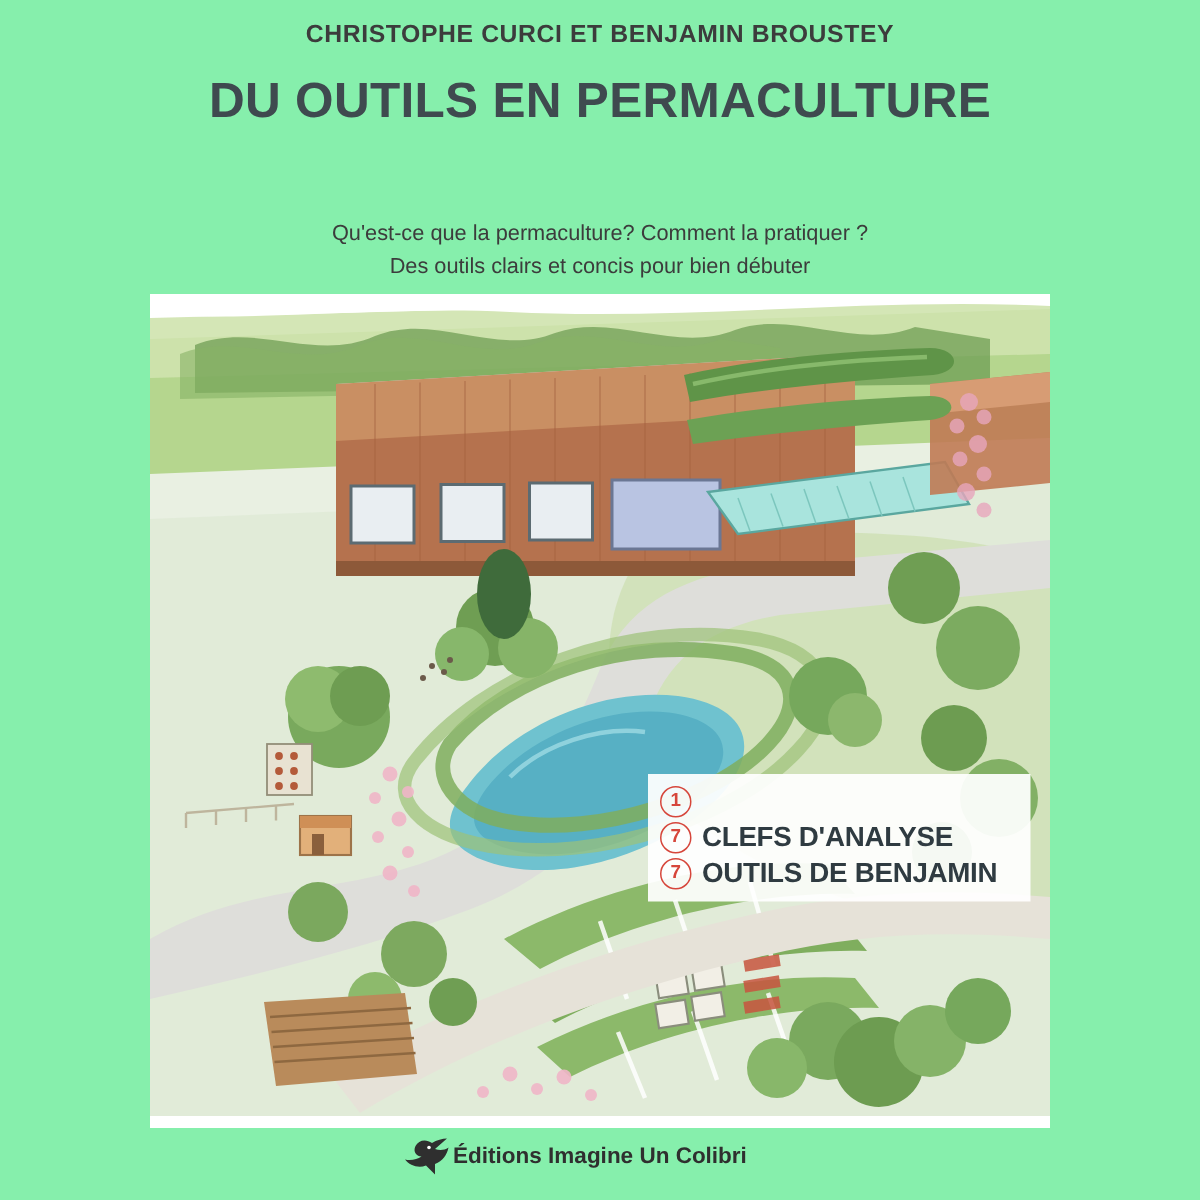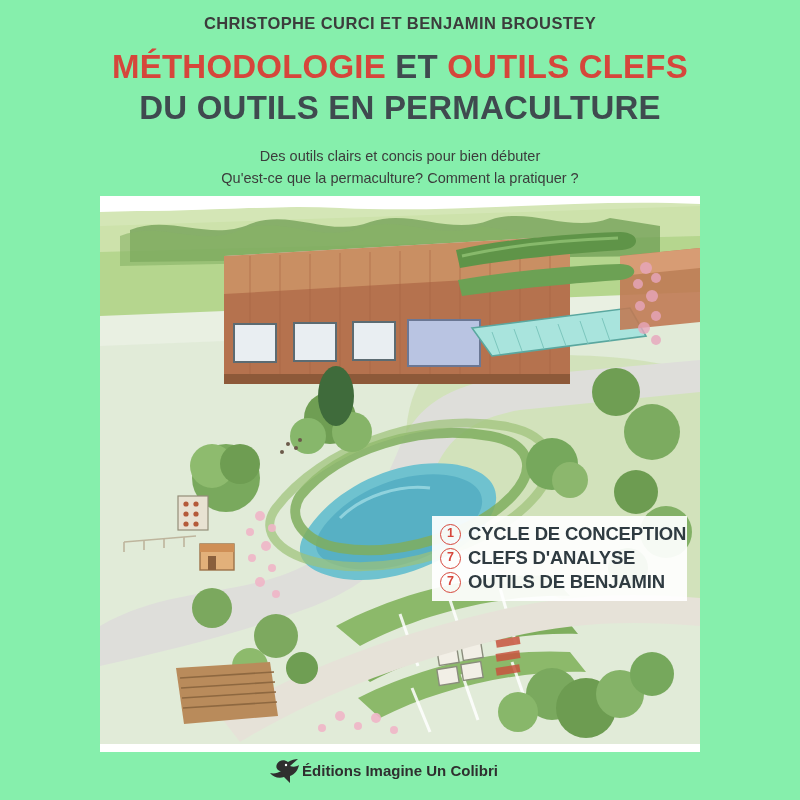--- a/index.html
+++ b/index.html
@@ -130,27 +130,26 @@
   }
 </style>
 </head>
 <body>
 
 <div class="cover">
 
   <div class="authors">CHRISTOPHE CURCI ET BENJAMIN BROUSTEY</div>
 
   <div class="title">
-    <span class="line1"><span class="t-red">MÉTHODOLOGIE </span><span class="t-dark">ET </span><span class="t-red">OUTILS CLEFS</span></span>
     <span class="line2 t-dark">DU OUTILS EN PERMACULTURE</span>
   </div>
 
   <div class="subtitle">
+    <div>Qu'est-ce que la permaculture? Comment la pratiquer ?</div>
     <div>Des outils clairs et concis pour bien débuter</div>
-    <div>Qu'est-ce que la permaculture? Comment la pratiquer ?</div>
   </div>
 
   <div class="art" title="">
     <svg width="600" height="556" viewBox="0 0 600 556" xmlns="http://www.w3.org/2000/svg">
       <defs>
         <clipPath id="frame">
             <rect x="0" y="0" width="600" height="556"></rect>
           </clipPath>
       </defs>
       <g clip-path="url(#frame)">
@@ -363,21 +362,20 @@
 
         <path d="M0,0 L600,0 L600,8 C480,2 360,18 240,12 C160,8 80,18 0,14 Z" fill="#ffffff"></path>
         <path d="M0,548 L600,548 L600,556 L0,556 Z" fill="#ffffff"></path>
       </g>
     </svg>
   </div>
 
   <div class="badges">
     <div class="badge-row">
       <div class="badge-num">1</div>
-      <div class="badge-label">CYCLE DE CONCEPTION</div>
     </div>
     <div class="badge-row">
       <div class="badge-num">7</div>
       <div class="badge-label">CLEFS D'ANALYSE</div>
     </div>
     <div class="badge-row">
       <div class="badge-num">7</div>
       <div class="badge-label">OUTILS DE BENJAMIN</div>
     </div>
   </div>

